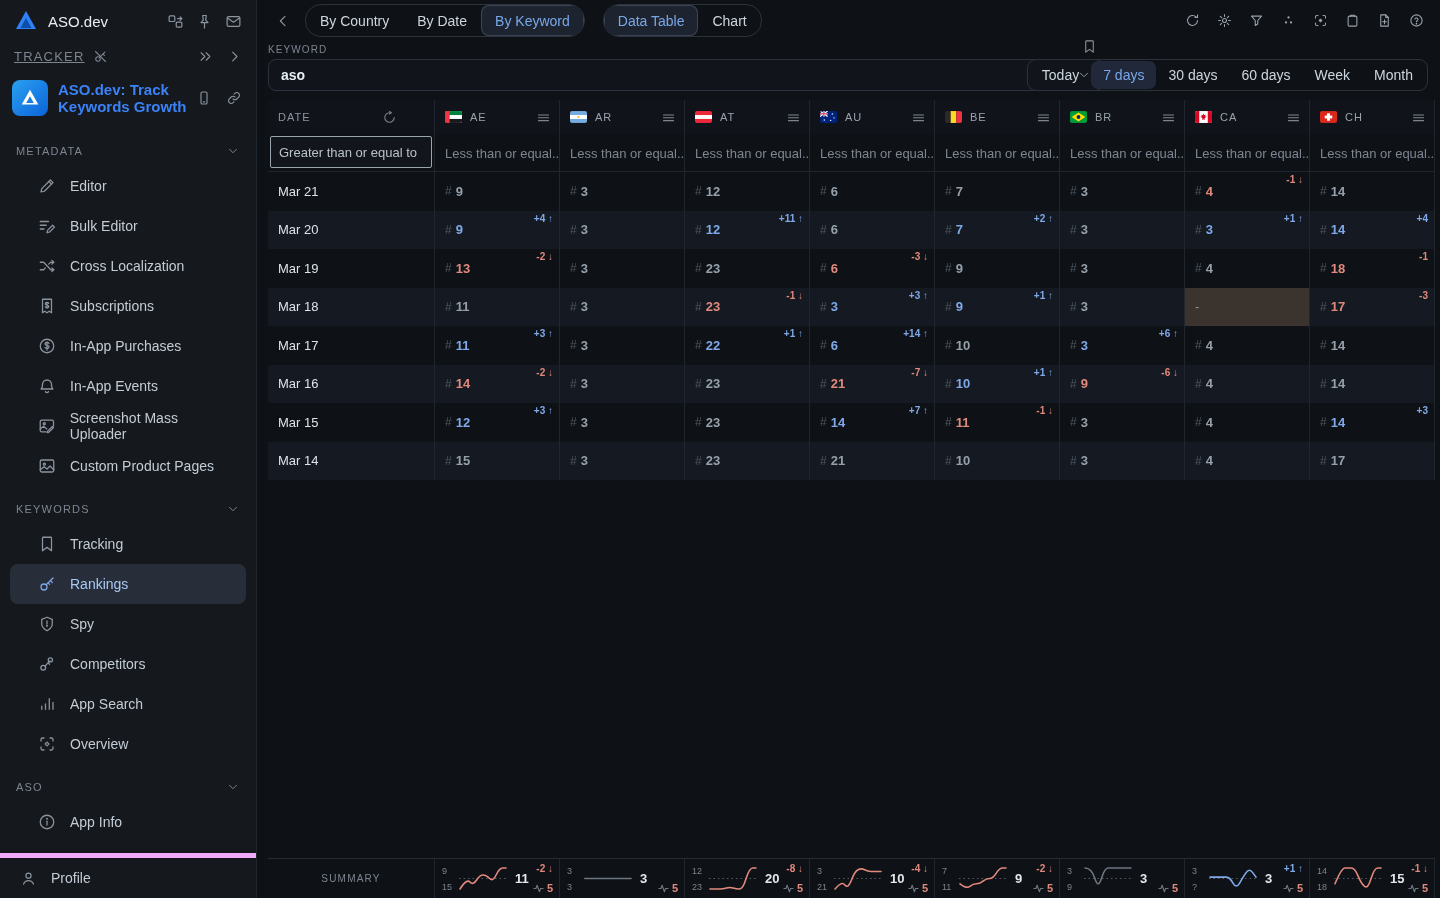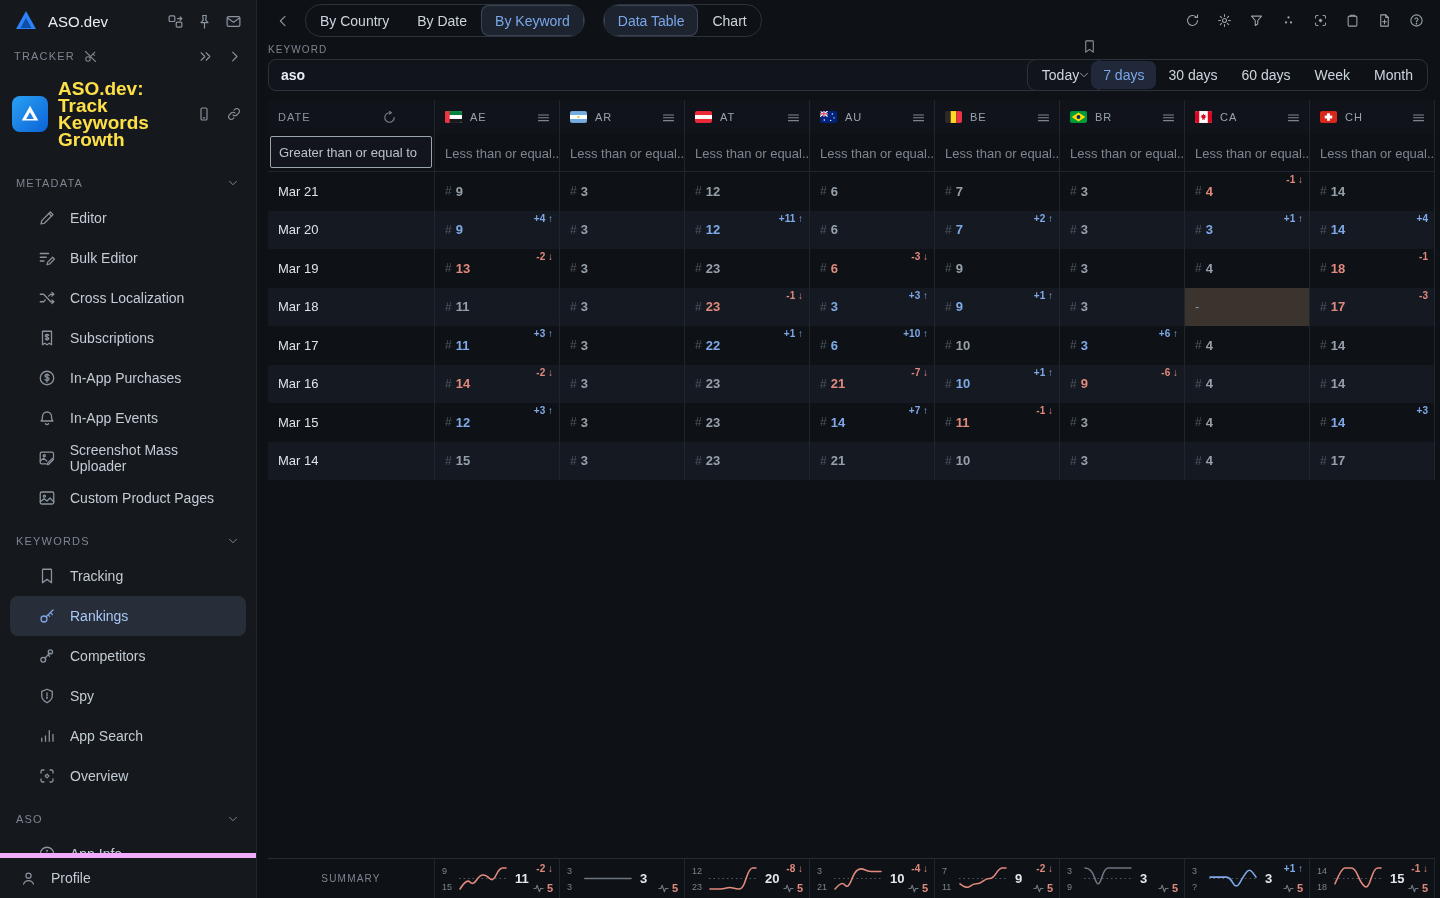--- a/index.html
+++ b/index.html
@@ -10,29 +10,29 @@
   
   .sidebar { position:absolute; left:0; top:0; width:257px; height:898px;
     background:#15181d; border-right:1px solid #21262d; overflow:hidden; }
   .sb-head { display:flex; align-items:center; height:42px; padding:0 14px; }
   .sb-logo { width:24px; height:24px; margin-right:10px; flex:0 0 auto; }
   .sb-title { font-size:15px; font-weight:normal; color:#e8edf3; flex:1; }
   .sb-head-icons { display:flex; gap:12px; color:#8b949e; }
   .sb-head-icons .ic { width:17px; height:17px; }
   .ic svg { width:100%; height:100%; display:block; }
   .sb-tracker { display:flex; align-items:center; height:28px; padding:0 14px; color:#7d8590; }
-  .sb-tracker .lbl { font-size:11px; letter-spacing:1.2px; margin-right:8px; }
+  .sb-tracker .lbl { font-size:13px; letter-spacing:1.2px; margin-right:8px;text-decoration:underline; }
   .sb-tracker .ic { width:15px; height:15px; }
   .sb-tracker .spacer { flex:1; }
   .sb-tracker .chevs { display:flex; gap:14px; color:#8b949e; font-size:13px; }
   .app-card { display:flex; align-items:center; padding:10px 14px 12px 12px; }
   .app-card .appicon { width:36px; height:36px; border-radius:8px; margin-right:10px; flex:0 0 auto;
     background:linear-gradient(135deg,#2aa1f2,#0b63d8); display:flex; align-items:center; justify-content:center; }
   .app-card .appicon svg { width:22px; height:22px; }
-  .app-card .name { flex:1; font-size:19px; line-height:17px; color:#fde047; font-weight:bold; }
+  .app-card .name { flex:1; font-size:15px; line-height:17px; color:#3b82f6; font-weight:bold; }
   .app-card .acticons { display:flex; gap:14px; color:#8b949e; }
   .app-card .acticons .ic { width:16px; height:16px; }
   .sb-section { display:flex; align-items:center; height:30px; padding:0 16px; margin-top:8px;
     color:#7d8590; font-size:11px; letter-spacing:1.2px; }
   .sb-section .ic { width:14px; height:14px; margin-left:auto; }
   .sb-item { display:flex; align-items:center; height:40px; padding:0 10px 0 28px; margin:0 10px;
     border-radius:8px; color:#c3ccd5; font-size:14px; cursor:pointer; }
   .sb-item .ic { width:18px; height:18px; margin-right:14px; color:#8b949e; }
   .sb-item.active { background:#272e3a; color:#a9c7f3; }
   .sb-item.active .ic { color:#7fa6e6; }
@@ -308,37 +308,37 @@
               <path d="M10.8 13.2L20 4"></path>
               <path d="M16.5 7.5L19 10"></path>
               <path d="M13.5 10.5l2 2"></path>
             </svg>
           </span>
           <span>Rankings</span>
         </div>
         <div class="sb-item">
           <span class="ic">
             <svg viewBox="0 0 24 24" fill="none" stroke="currentColor" stroke-width="1.7" stroke-linecap="round" stroke-linejoin="round">
+              <path d="M12 3l7 2.8v6.2c0 4.2-3 6.7-7 9-4-2.3-7-4.8-7-9V5.8L12 3z"></path>
+              <path d="M12 8v4"></path>
+              <circle cx="12" cy="14.5" r="0.5"></circle>
+            </svg>
+          </span>
+          <span>Spy</span>
+        </div>
+        <div class="sb-item">
+          <span class="ic">
+            <svg viewBox="0 0 24 24" fill="none" stroke="currentColor" stroke-width="1.7" stroke-linecap="round" stroke-linejoin="round">
               <circle cx="7" cy="17" r="3.2"></circle>
               <path d="M9.2 14.8L16 8"></path>
               <path d="M13.5 10.5l2 2"></path>
               <circle cx="16.5" cy="6.5" r="2.8"></circle>
             </svg>
           </span>
           <span>Competitors</span>
-        </div>
-        <div class="sb-item">
-          <span class="ic">
-            <svg viewBox="0 0 24 24" fill="none" stroke="currentColor" stroke-width="1.7" stroke-linecap="round" stroke-linejoin="round">
-              <path d="M12 3l7 2.8v6.2c0 4.2-3 6.7-7 9-4-2.3-7-4.8-7-9V5.8L12 3z"></path>
-              <path d="M12 8v4"></path>
-              <circle cx="12" cy="14.5" r="0.5"></circle>
-            </svg>
-          </span>
-          <span>Spy</span>
         </div>
         <div class="sb-item">
           <span class="ic">
             <svg viewBox="0 0 24 24" fill="none" stroke="currentColor" stroke-width="1.7" stroke-linecap="round" stroke-linejoin="round">
               <path d="M5 19v-4M10 19v-7M15 19V5M20 19v-9"></path>
             </svg>
           </span>
           <span>App Search</span>
         </div>
         <div class="sb-item">
@@ -876,21 +876,21 @@
                 <span class="hash">#</span>
                 <span class="rank">22</span>
               </div>
               <span class="badge t-up">+1 ↑</span>
             </div>
             <div class="c-col">
               <div class="cell t-up">
                 <span class="hash">#</span>
                 <span class="rank">6</span>
               </div>
-              <span class="badge t-up">+10 ↑</span>
+              <span class="badge t-up">+14 ↑</span>
             </div>
             <div class="c-col">
               <div class="cell">
                 <span class="hash">#</span>
                 <span class="rank">10</span>
               </div>
             </div>
             <div class="c-col">
               <div class="cell t-up">
                 <span class="hash">#</span>

